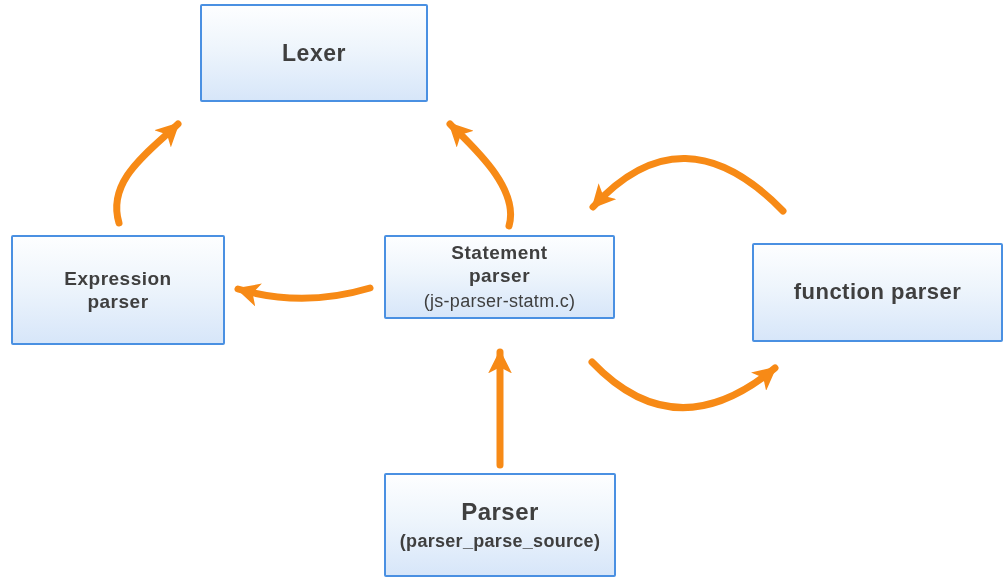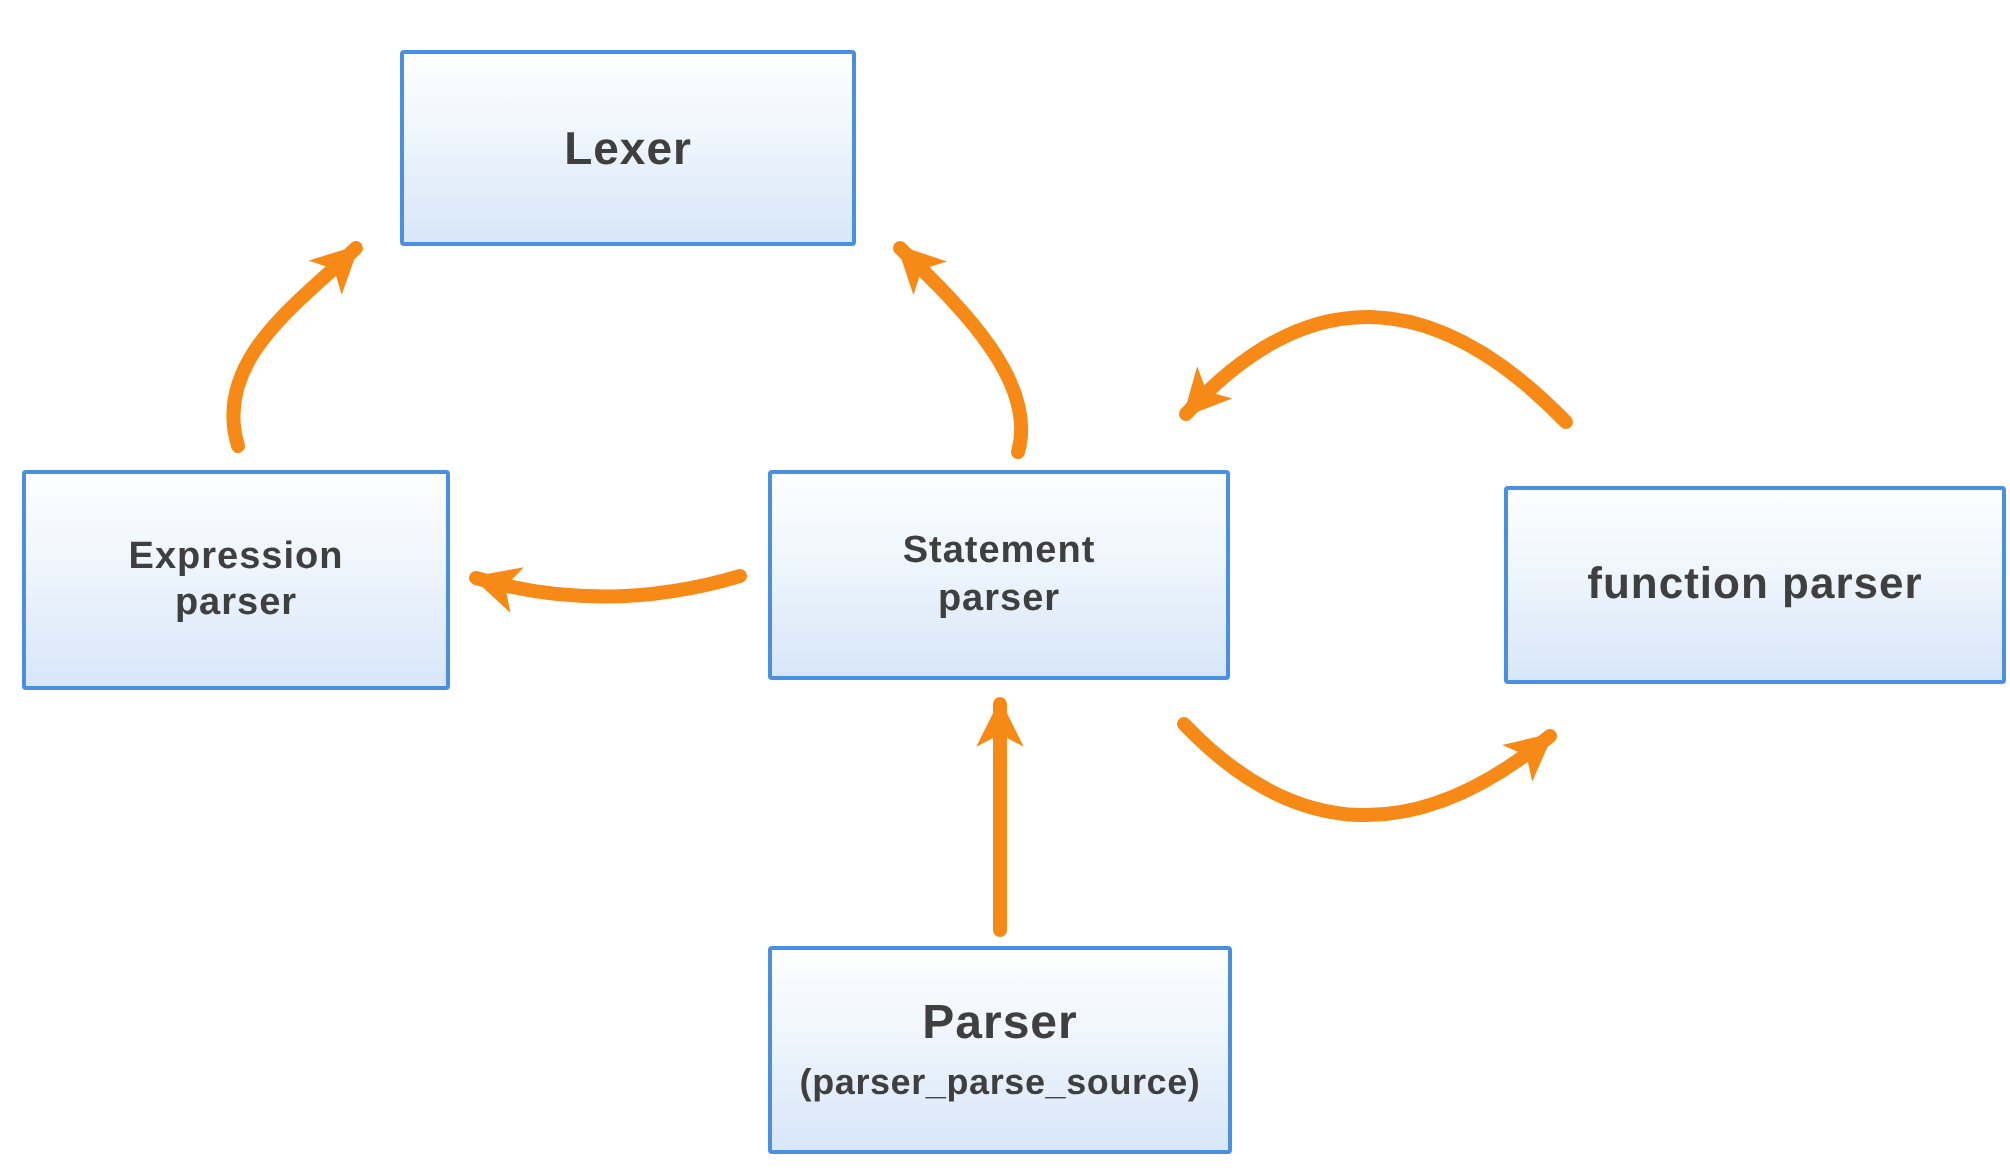--- a/index.html
+++ b/index.html
@@ -40,29 +40,29 @@
     display: flex;
     flex-direction: column;
     align-items: center;
     justify-content: center;
     text-align: center;
     color: var(--text);
   }
   .node-title { font-weight: bold; white-space: pre-line; line-height: 1.22; letter-spacing: 0.5px; }
   .node-subtitle { white-space: nowrap; line-height: 1.3; letter-spacing: 0.3px; }
 
-  .node-lexer      { left: 200px; top: 25px;  width: 228px; height: 98px; text-align: right; }
+  .node-lexer      { left: 200px; top: 4px;  width: 228px; height: 98px; text-align: right; }
   .node-lexer .node-title    { font-size: 23px; }
   .node-lexer .node-subtitle { font-size: 21px; margin-top: 3px; }
 
   .node-expression { left: 11px;  top: 235px; width: 214px; height: 110px; }
   .node-expression .node-title    { font-size: 19px; }
   .node-expression .node-subtitle { font-size: 18px; margin-top: 2px; }
 
-  .node-statement  { left: 384px; top: 235px; width: 231px; height: 105px; }
+  .node-statement  { left: 384px; top: 235px; width: 231px; height: 84px; }
   .node-statement .node-title    { font-size: 19px; }
   .node-statement .node-subtitle { font-size: 18px; margin-top: 3px; }
 
   .node-function   { left: 752px; top: 243px; width: 251px; height: 99px; }
   .node-function .node-title    { font-size: 22px; text-align: right; }
   .node-function .node-subtitle { font-size: 17px; margin-top: 3px; }
 
   .node-parser     { left: 384px; top: 473px; width: 232px; height: 104px; }
   .node-parser .node-title    { font-size: 24px; }
   .node-parser .node-subtitle { font-size: 18px; margin-top: 4px; font-weight: bold; }
@@ -91,20 +91,21 @@
   </div>
 
   <div class="node node-expression">
     <div class="node-title">Expression
 parser</div>
   </div>
 
   <div class="node node-statement">
     <div class="node-title">Statement
 parser</div>
+    <div class="node-subtitle">(js-parser-statm.c)</div>
   </div>
 
   <div class="node node-function">
     <div class="node-title">function parser</div>
   </div>
 
   <div class="node node-parser">
     <div class="node-title">Parser</div>
     <div class="node-subtitle">(parser_parse_source)</div>
   </div>

